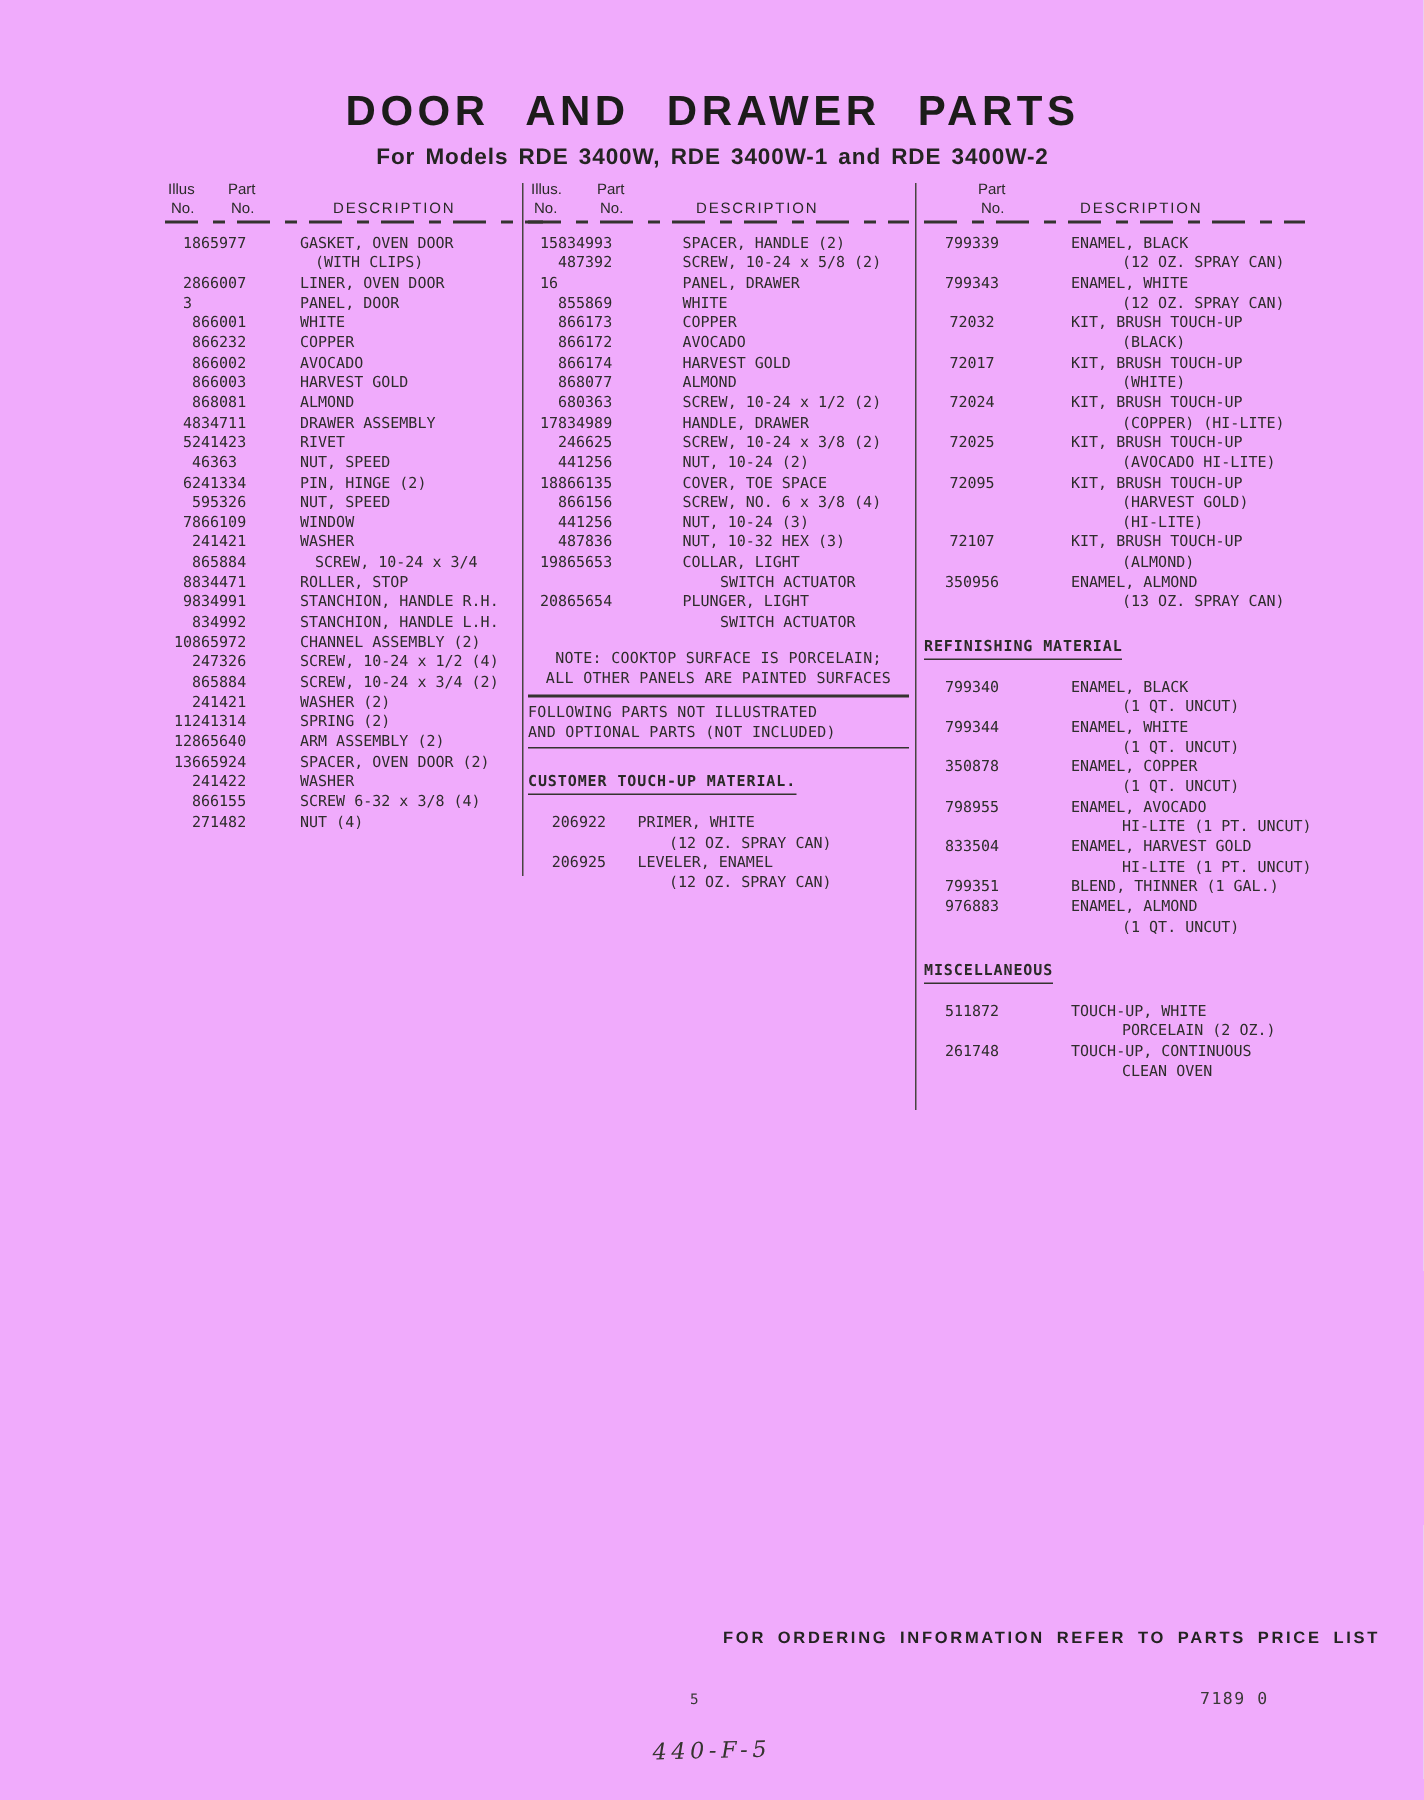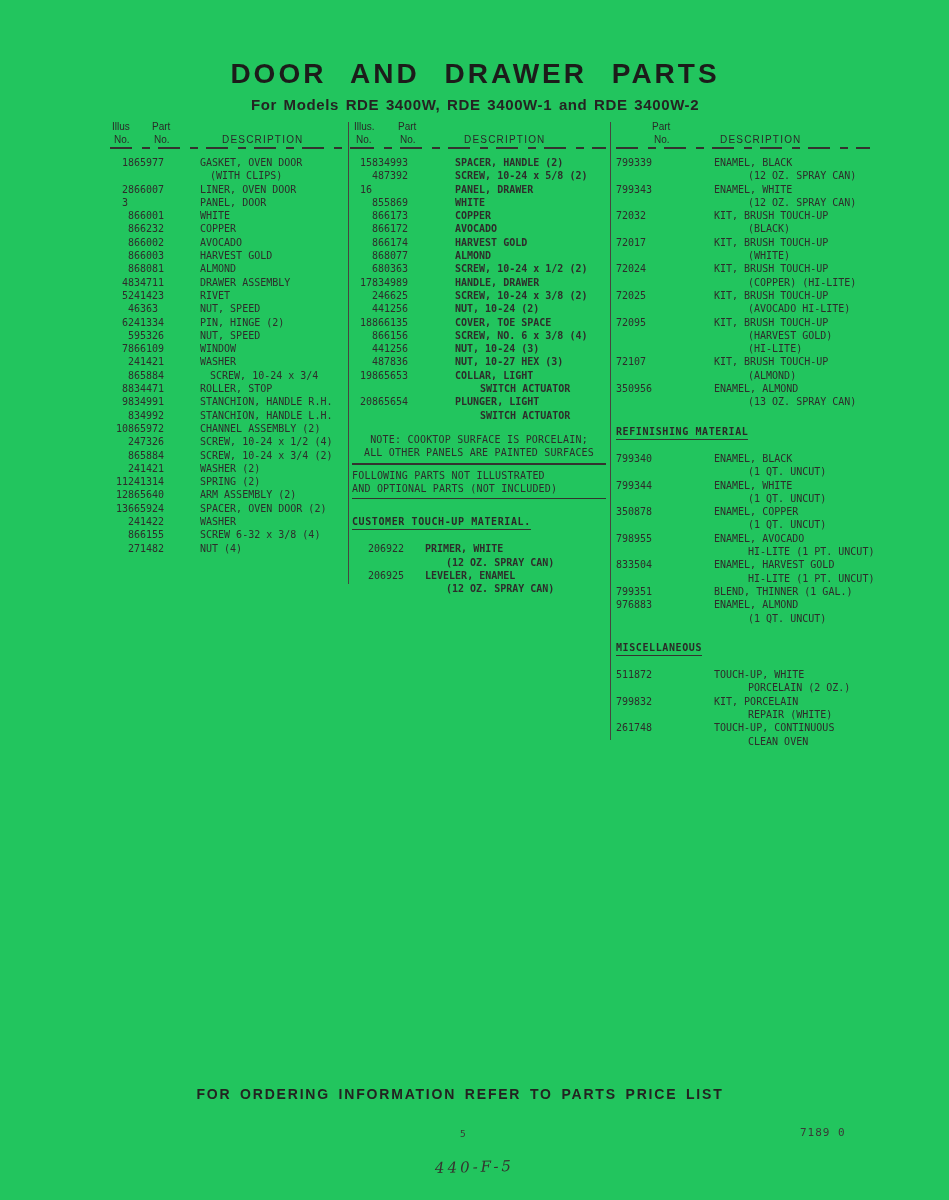--- a/index.html
+++ b/index.html
@@ -1,19 +1,19 @@
 <!DOCTYPE html>
 <html><head>
 <meta charset="utf-8">
 <style>
   html,body{margin:0;padding:0;background:#e8e8e6;}
   .sheet{
     position:relative;
     width:949px;height:1200px;
-    background:#22c55e;
+    background:#f0abfc;
     font-family:"DejaVu Sans Mono", monospace;
     color:#2e2d2b;
     overflow:hidden;
   }
   
   .title-wrap{position:absolute;left:60px;top:58px;width:830px;text-align:center;}
   .doc-title{
     font-family:"Liberation Sans", sans-serif;
     font-size:28px;font-weight:700;letter-spacing:3px;word-spacing:14px;
     color:#1c1c1a;margin:0;
@@ -42,24 +42,24 @@
   .line{display:flex;white-space:nowrap;}
   .c-desc{flex:1;}
   
   .col1 .c-illus{flex:0 0 18px;text-align:right;}
   .col1 .c-part{flex:0 0 62px;}
   .col1 .c-desc{margin-left:10px;}
   .col1 .cont{padding-left:90px;}
   
   .col2 .c-illus{flex:0 0 20px;text-align:right;}
   .col2 .c-part{flex:0 0 58px;}
-  .col2 .c-desc{margin-left:25px;font-weight:bold;}
+  .col2 .c-desc{margin-left:25px;}
   .col2 .cont{padding-left:103px;}
   
-  .col3 .c-part{flex:0 0 64px;text-align:left;}
+  .col3 .c-part{flex:0 0 64px;text-align:center;}
   .col3 .c-desc{margin-left:34px;}
   .col3 .cont{padding-left:98px;}
   
   .tu .line .c-part{flex:0 0 52px;text-align:right;}
   .tu .line .c-desc{margin-left:21px;}
   .tu .cont{padding-left:73px;}
   .indented{padding-left:10px;}
   
   .note-block{
     margin-top:11px;padding-bottom:3px;border-bottom:1.5px solid #34332f;
@@ -76,22 +76,22 @@
     border-bottom:1.3px solid #34332f;padding-bottom:1px;
     letter-spacing:.6px;font-weight:700;color:#2b2a28;
   }
   .sec-rows{margin-top:12px;}
   
   .vdiv{position:absolute;width:1px;background:#47453f;}
   .vdiv-a{left:348px;top:122px;height:462px;}
   .vdiv-b{left:610px;top:122px;height:618px;}
   
   .footer-notice{
-    position:absolute;left:0;top:1086px;width:920px;text-align:center;
-    font-family:"Liberation Sans", sans-serif;font-size:14px;font-weight:700;
+    position:absolute;left:0;top:1086px;width:920px;text-align:right;
+    font-family:"Liberation Sans", sans-serif;font-size:11px;font-weight:700;
     letter-spacing:1.8px;word-spacing:3px;color:#232321;
   }
   .page-number{
     position:absolute;left:460px;top:1128px;font-size:9.5px;color:#3a3936;
   }
   .form-number{
     position:absolute;left:800px;top:1126px;font-size:11px;letter-spacing:1px;color:#3a3936;
   }
   .handwritten{
     position:absolute;left:0;top:1158px;width:949px;text-align:center;
@@ -441,21 +441,21 @@
           <div class="line">
             <span class="c-illus"></span>
             <span class="c-part">441256</span>
             <span class="c-desc">NUT, 10-24 (3)</span>
           </div>
         </div>
         <div class="entry">
           <div class="line">
             <span class="c-illus"></span>
             <span class="c-part">487836</span>
-            <span class="c-desc">NUT, 10-27 HEX (3)</span>
+            <span class="c-desc">NUT, 10-32 HEX (3)</span>
           </div>
         </div>
         <div class="entry">
           <div class="line">
             <span class="c-illus">19</span>
             <span class="c-part">865653</span>
             <span class="c-desc">COLLAR, LIGHT</span>
           </div>
           <div class="line cont">
             <span class="c-desc">SWITCH ACTUATOR</span>
@@ -671,29 +671,20 @@
             <div class="line">
               <span class="c-part">511872</span>
               <span class="c-desc">TOUCH-UP, WHITE</span>
             </div>
             <div class="line cont">
               <span class="c-desc">PORCELAIN (2 OZ.)</span>
             </div>
           </div>
           <div class="entry">
             <div class="line">
-              <span class="c-part">799832</span>
-              <span class="c-desc">KIT, PORCELAIN</span>
-            </div>
-            <div class="line cont">
-              <span class="c-desc">REPAIR (WHITE)</span>
-            </div>
-          </div>
-          <div class="entry">
-            <div class="line">
               <span class="c-part">261748</span>
               <span class="c-desc">TOUCH-UP, CONTINUOUS</span>
             </div>
             <div class="line cont">
               <span class="c-desc">CLEAN OVEN</span>
             </div>
           </div>
         </div>
       </div>
   </div>

